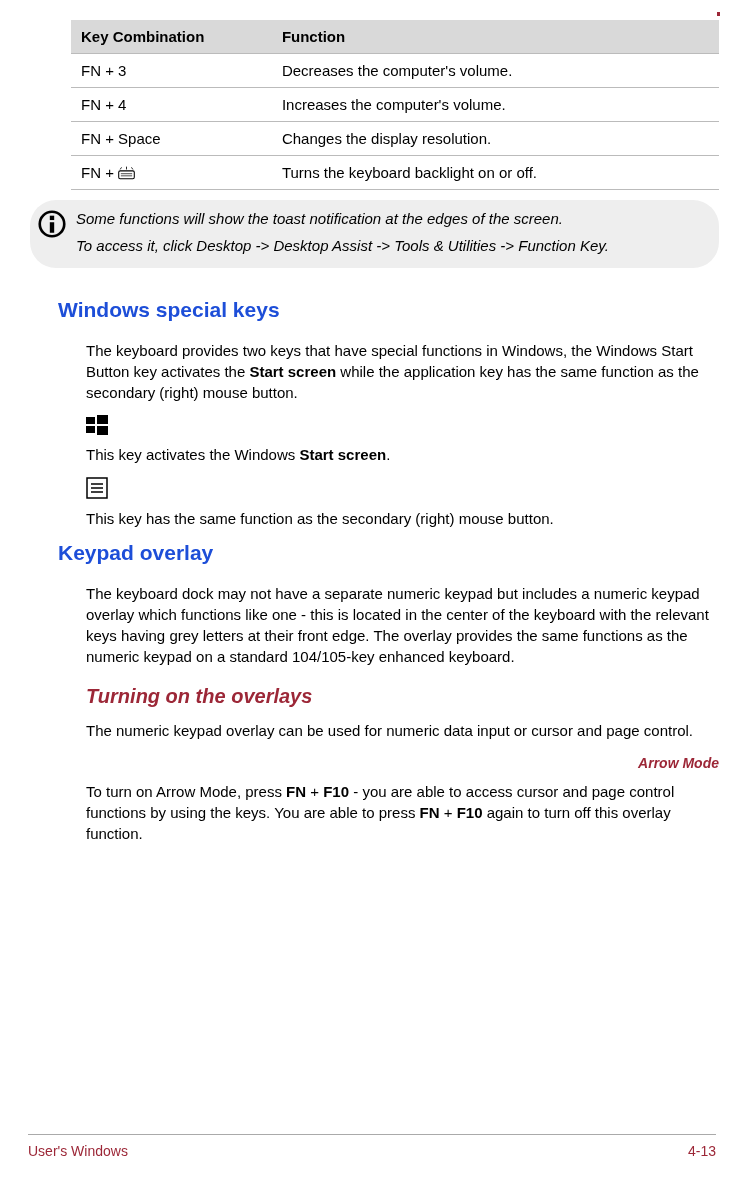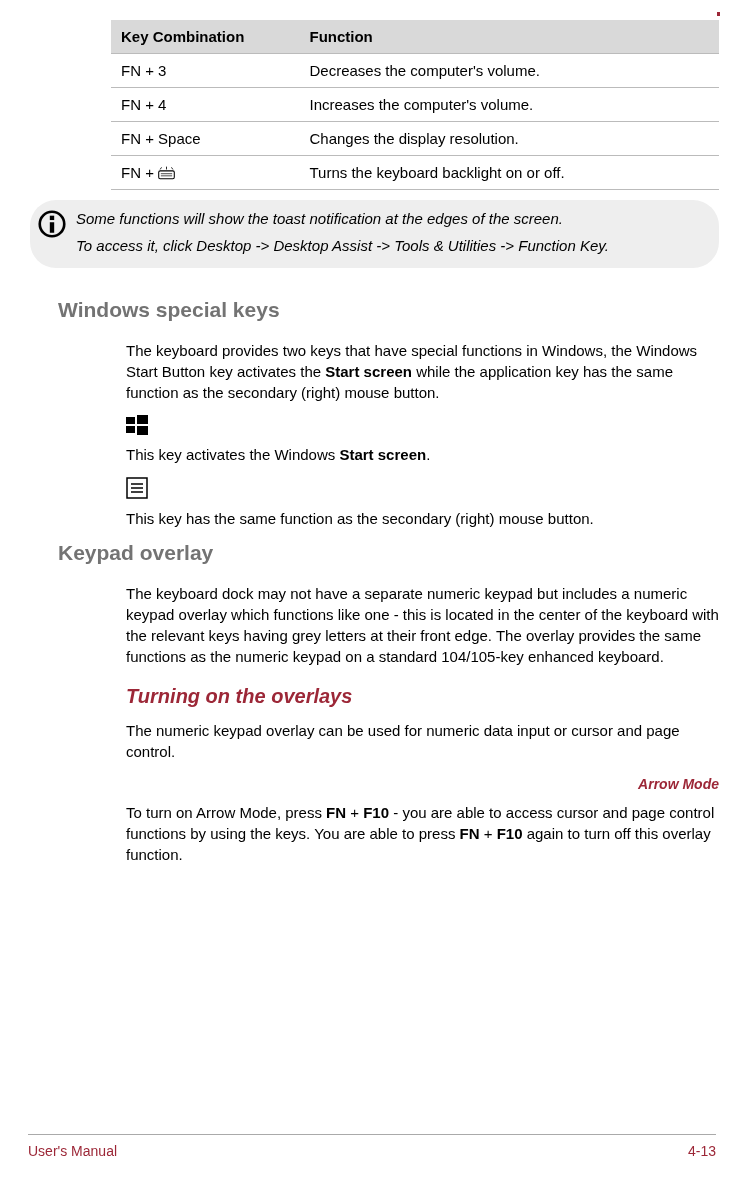--- a/index.html
+++ b/index.html
@@ -9,21 +9,21 @@
       background: #fff;
       font-family: Arial, Helvetica, sans-serif;
       font-size: 15px;
       color: #000;
       position: relative;
     }
     .page {
       padding: 20px 0 0 0;
     }
     .content {
-      padding: 0 25px 0 111px;
+      padding: 0 25px 0 71px;
     }
     .content-inner {
       padding-left: 15px;
     }
     table {
       width: 100%;
       border-collapse: collapse;
       margin-bottom: 10px;
     }
     thead tr {
@@ -53,21 +53,21 @@
     .info-icon svg { width: 28px; height: 28px; }
     .info-text p {
       font-style: italic;
       font-size: 15px;
       line-height: 1.4;
       margin-bottom: 6px;
     }
     .info-text p:last-child { margin-bottom: 0; }
     .info-bold { font-weight: normal; font-style: italic; }
     h2 {
-      color: #737373;
+      color: #1d4ed8;
       font-family: Verdana, Arial, sans-serif;
       font-weight: bold;
       font-size: 21px;
       margin: 0 0 18px 58px;
     }
     h3 {
       color: #9c2737;
       font-family: Verdana, Arial, sans-serif;
       font-style: italic;
       font-weight: bold;
@@ -210,15 +210,15 @@
     <h4>Arrow Mode</h4>
     <p class="body-text">
       <span>To turn on Arrow Mode, press </span><span class="bold">FN</span><span> + </span><span class="bold">F10</span><span> - you are able to access cursor and page control functions by using the keys. You are able to press </span><span class="bold">FN</span><span> + </span><span class="bold">F10</span><span> again to turn off this overlay function.</span>
     </p>
     </div>
   </div>
 
 </div>
 
 <div class="footer">
-  <span>User's Manual</span>
+  <span>User's Windows</span>
   <span>4-13</span>
 </div>
 
 </body></html>

